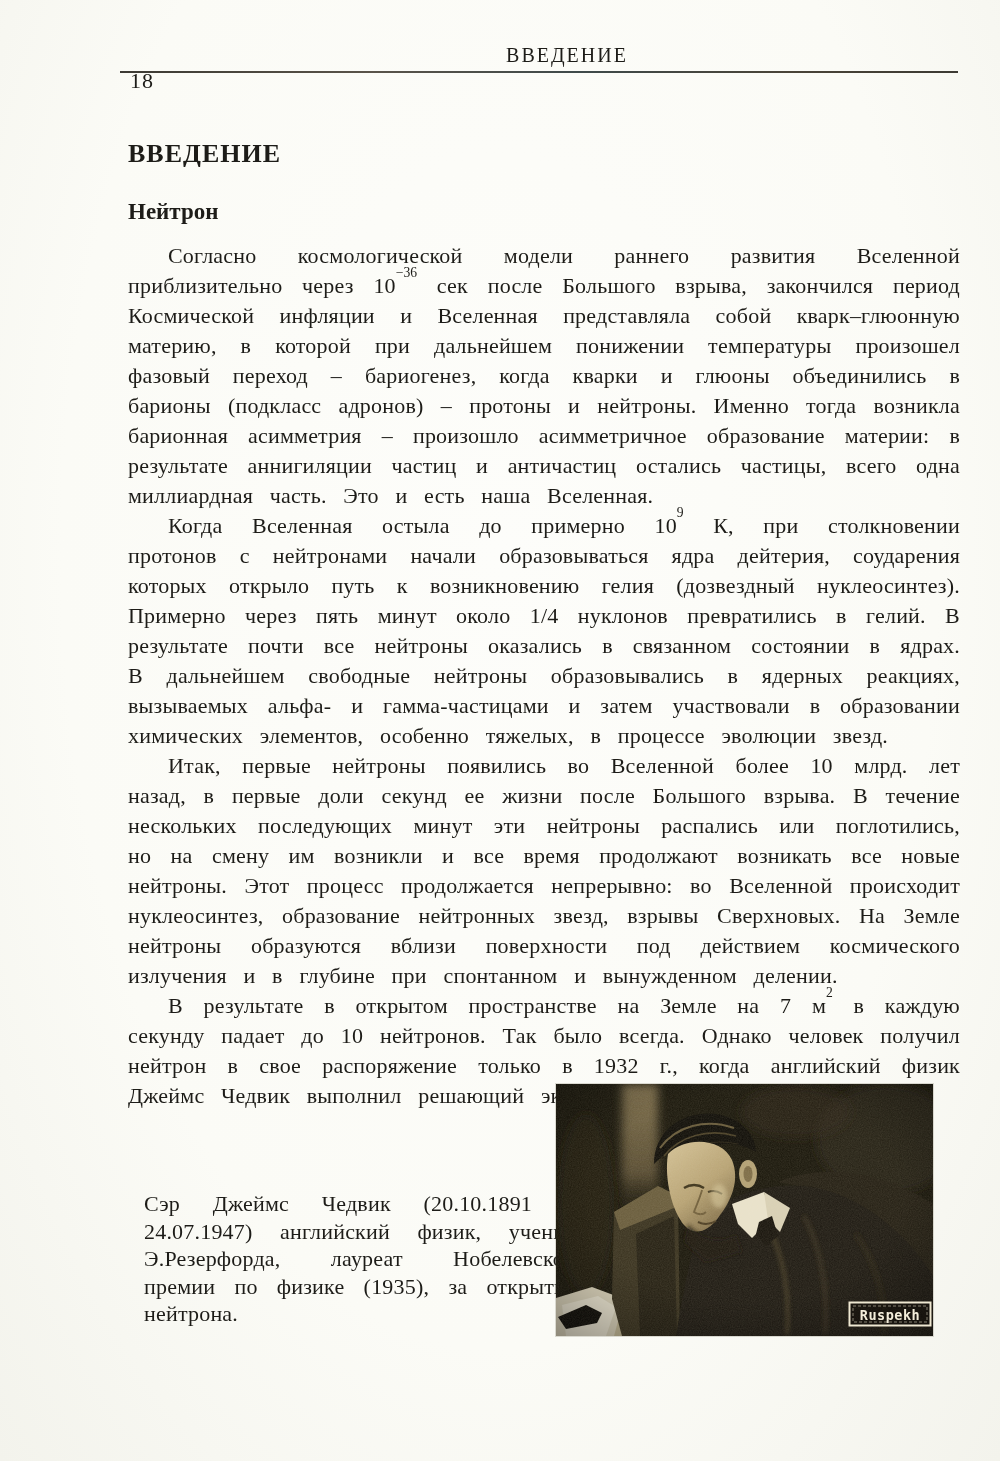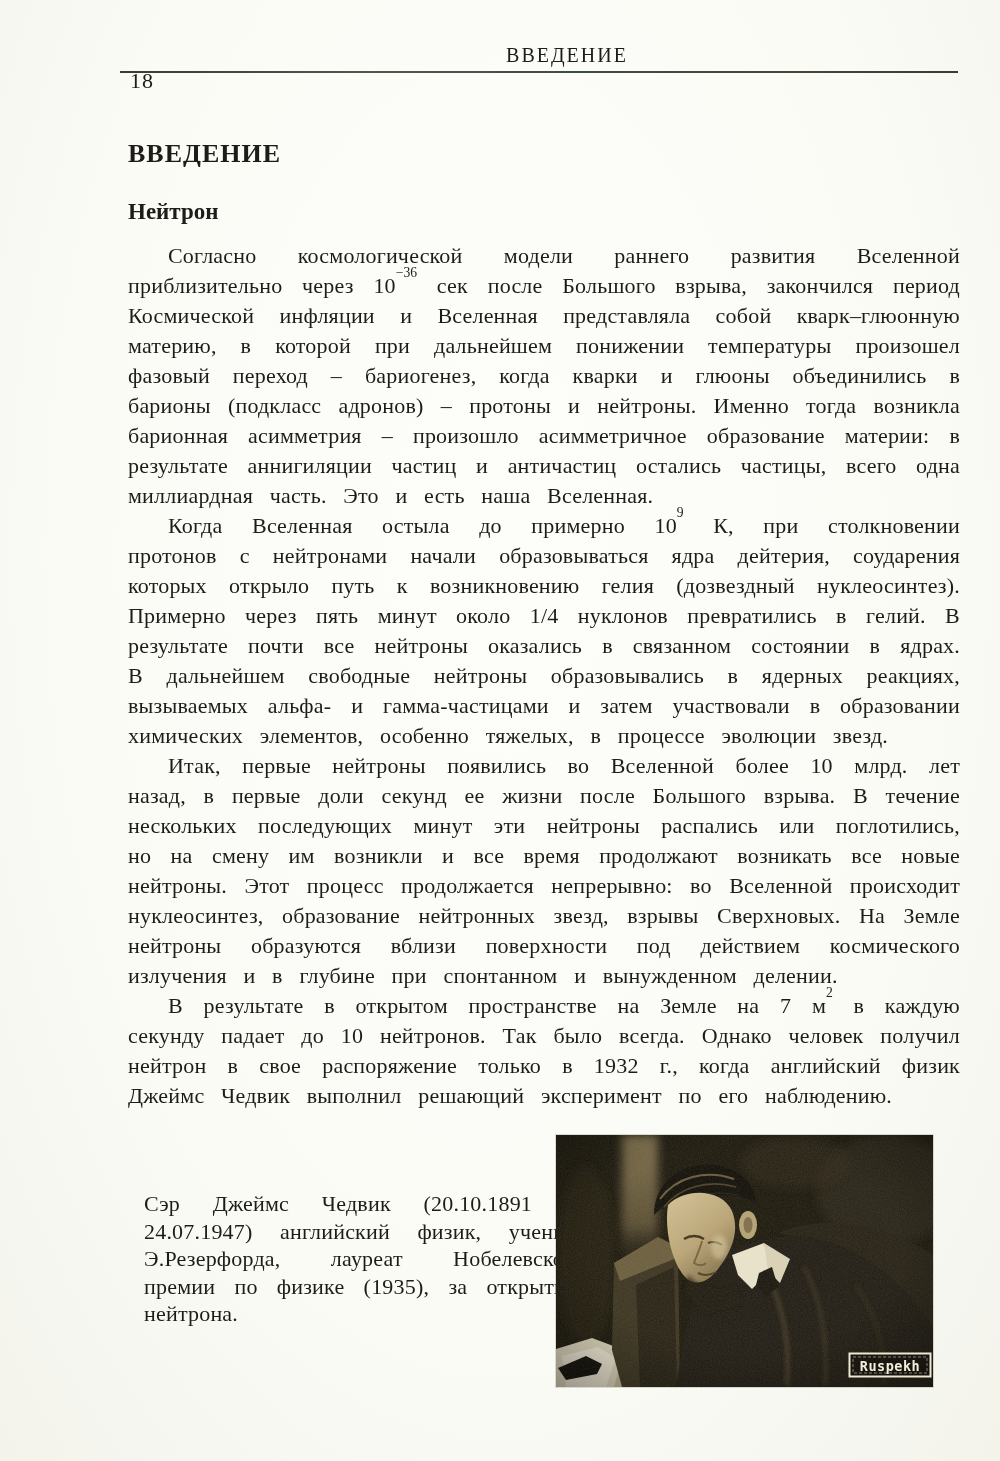--- a/index.html
+++ b/index.html
@@ -31,21 +31,21 @@
   .body-text p{margin:0;text-indent:40px;}
   sup.exp{font-size:0.62em;line-height:0;position:relative;top:-0.55em;letter-spacing:0;}
   
   .caption{
     position:absolute;left:144px;top:1190px;width:432px;margin:0;
     font-size:22px;line-height:27.5px;
     text-align:justify;text-align-last:left;
     word-spacing:9px;letter-spacing:0.2px;
   }
   .photo{
-    position:absolute;left:556px;top:1135px;width:377px;height:252px;
+    position:absolute;left:556px;top:1084px;width:377px;height:252px;
     box-shadow:0 0 0 1px rgba(120,115,95,.25);
   }
   .photo svg{display:block;width:100%;height:100%;}
 </style>
 </head>
 <body>
 
 <div class="page">
 
   <header class="running-head">

